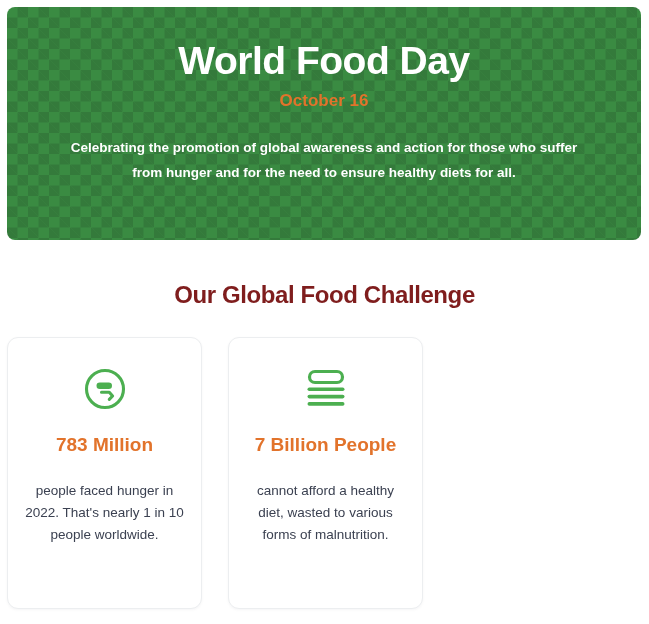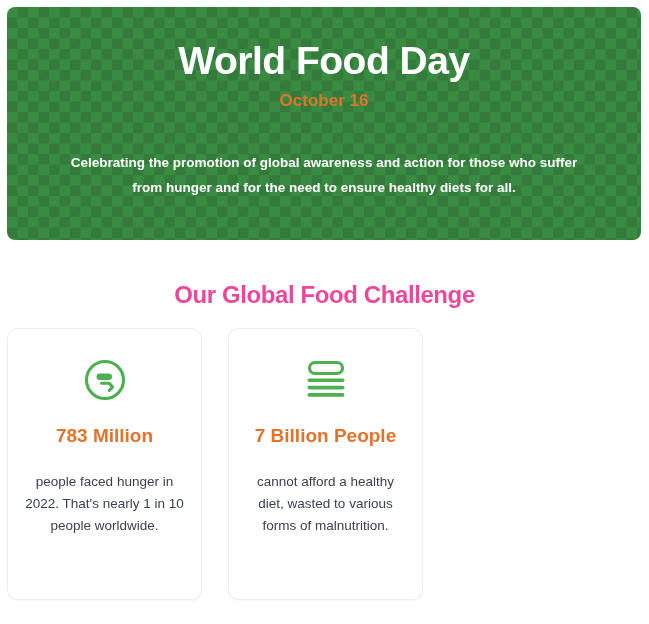--- a/index.html
+++ b/index.html
@@ -54,47 +54,47 @@
   .hero-date {
     margin-top: 9px;
     font-size: 17px;
     font-weight: bold;
     color: #e2732b;
     text-align: center;
     letter-spacing: 0px;
   }
 
   .hero-sub {
-    margin-top: 40px;
+    margin-top: 25px;
     width: 516px;
     font-size: 13.5px;
     line-height: 1.85;
     font-weight: bold;
     color: #ffffff;
     text-align: center;
   }
 
   
   .section-heading {
     position: absolute;
     left: 0;
     top: 281px;
     width: 649px;
     text-align: center;
     font-size: 24px;
     font-weight: bold;
-    color: #ec4899;
+    color: #7f1d1d;
     letter-spacing: -0.4px;
   }
 
   
   .cards {
     position: absolute;
     left: 7px;
-    top: 328px;
+    top: 337px;
     width: 635px;
     display: flex;
     gap: 26px;
   }
 
   .card {
     width: 195px;
     height: 272px;
     background: #ffffff;
     border: 1px solid #eceef0;

